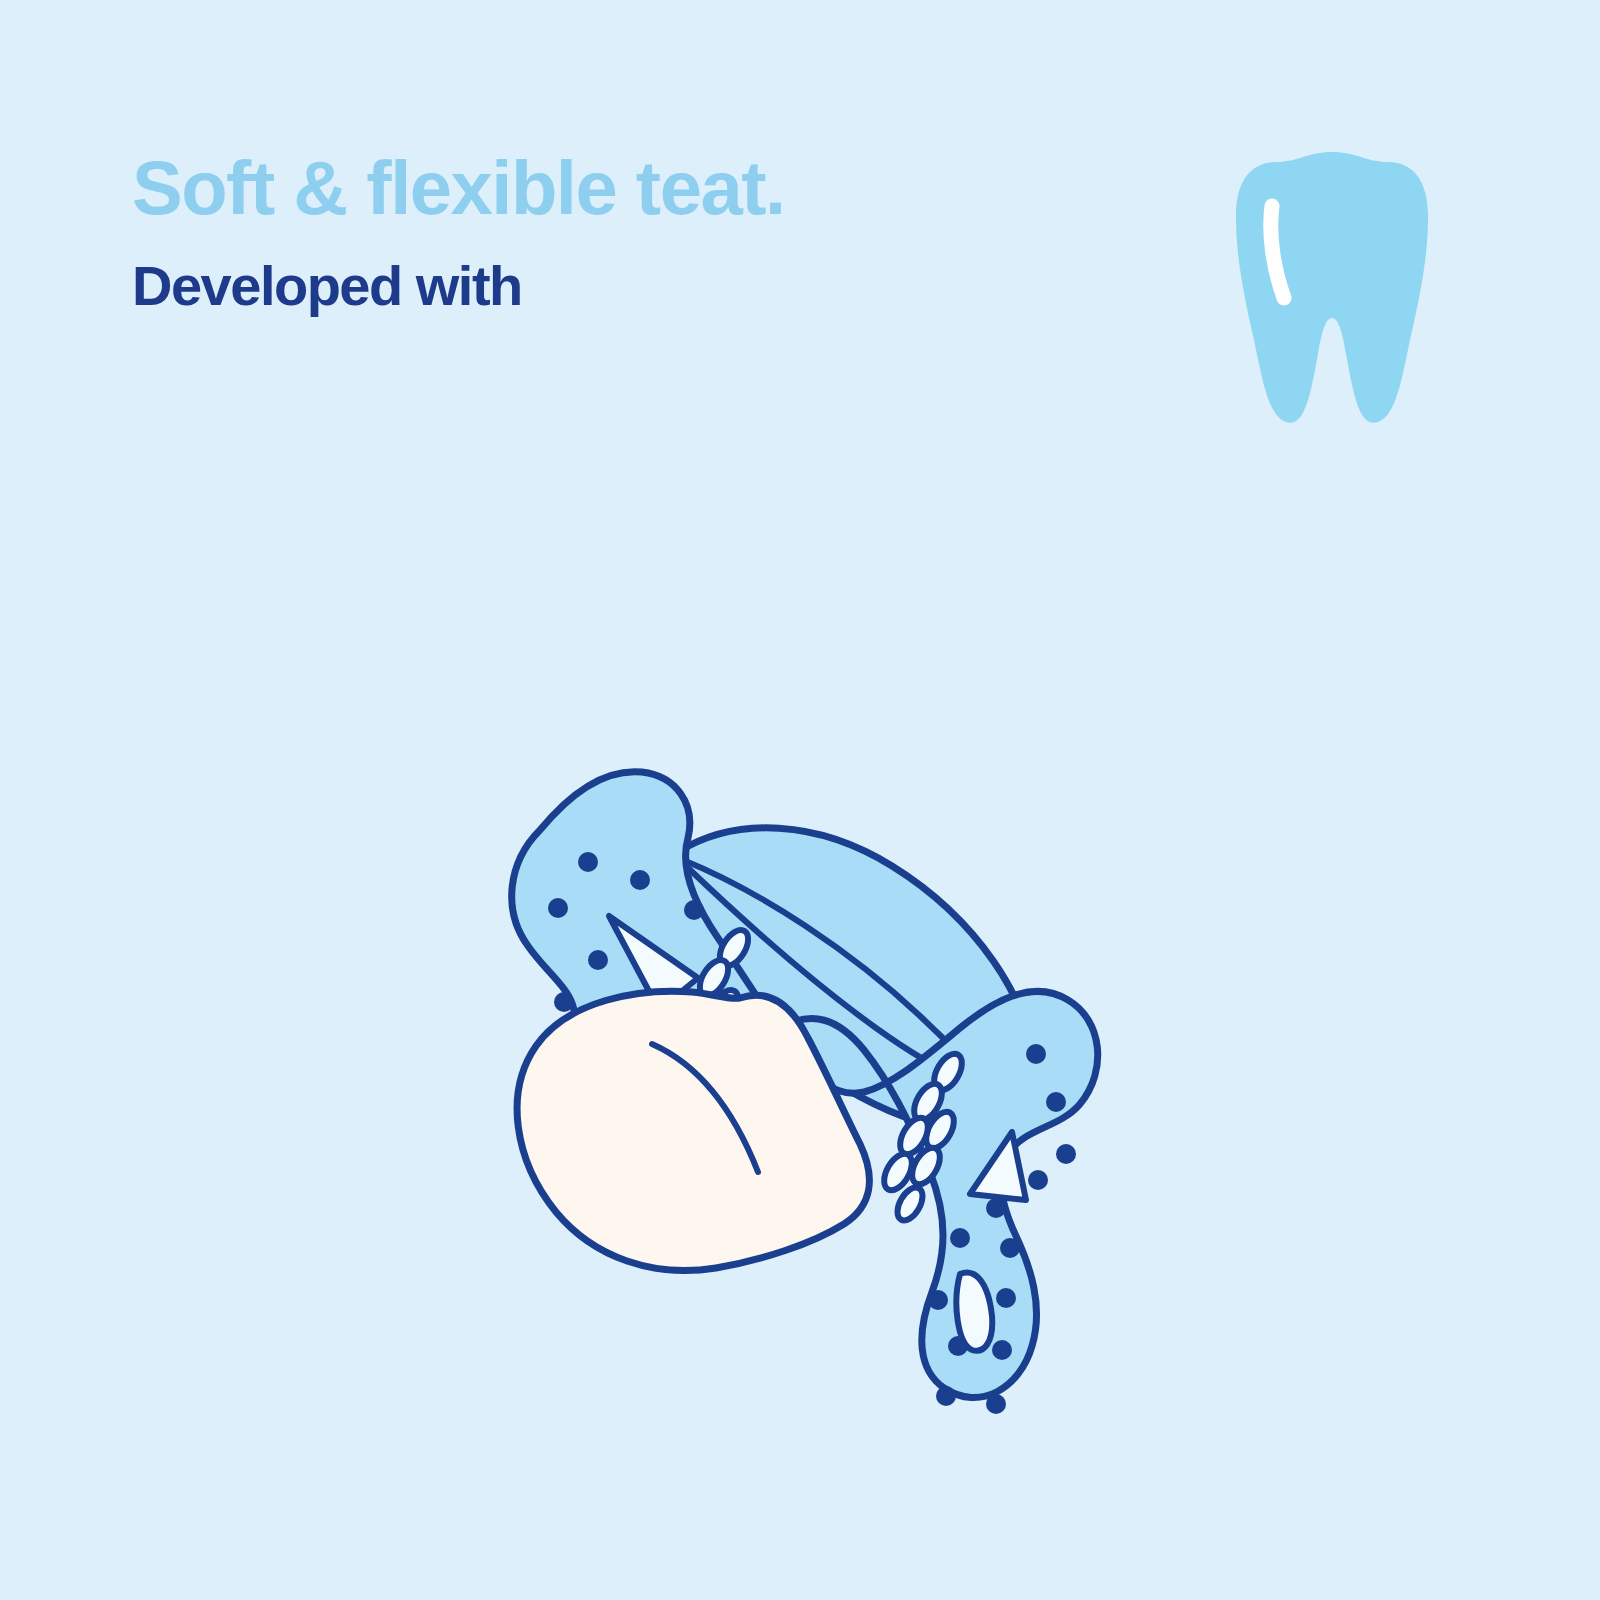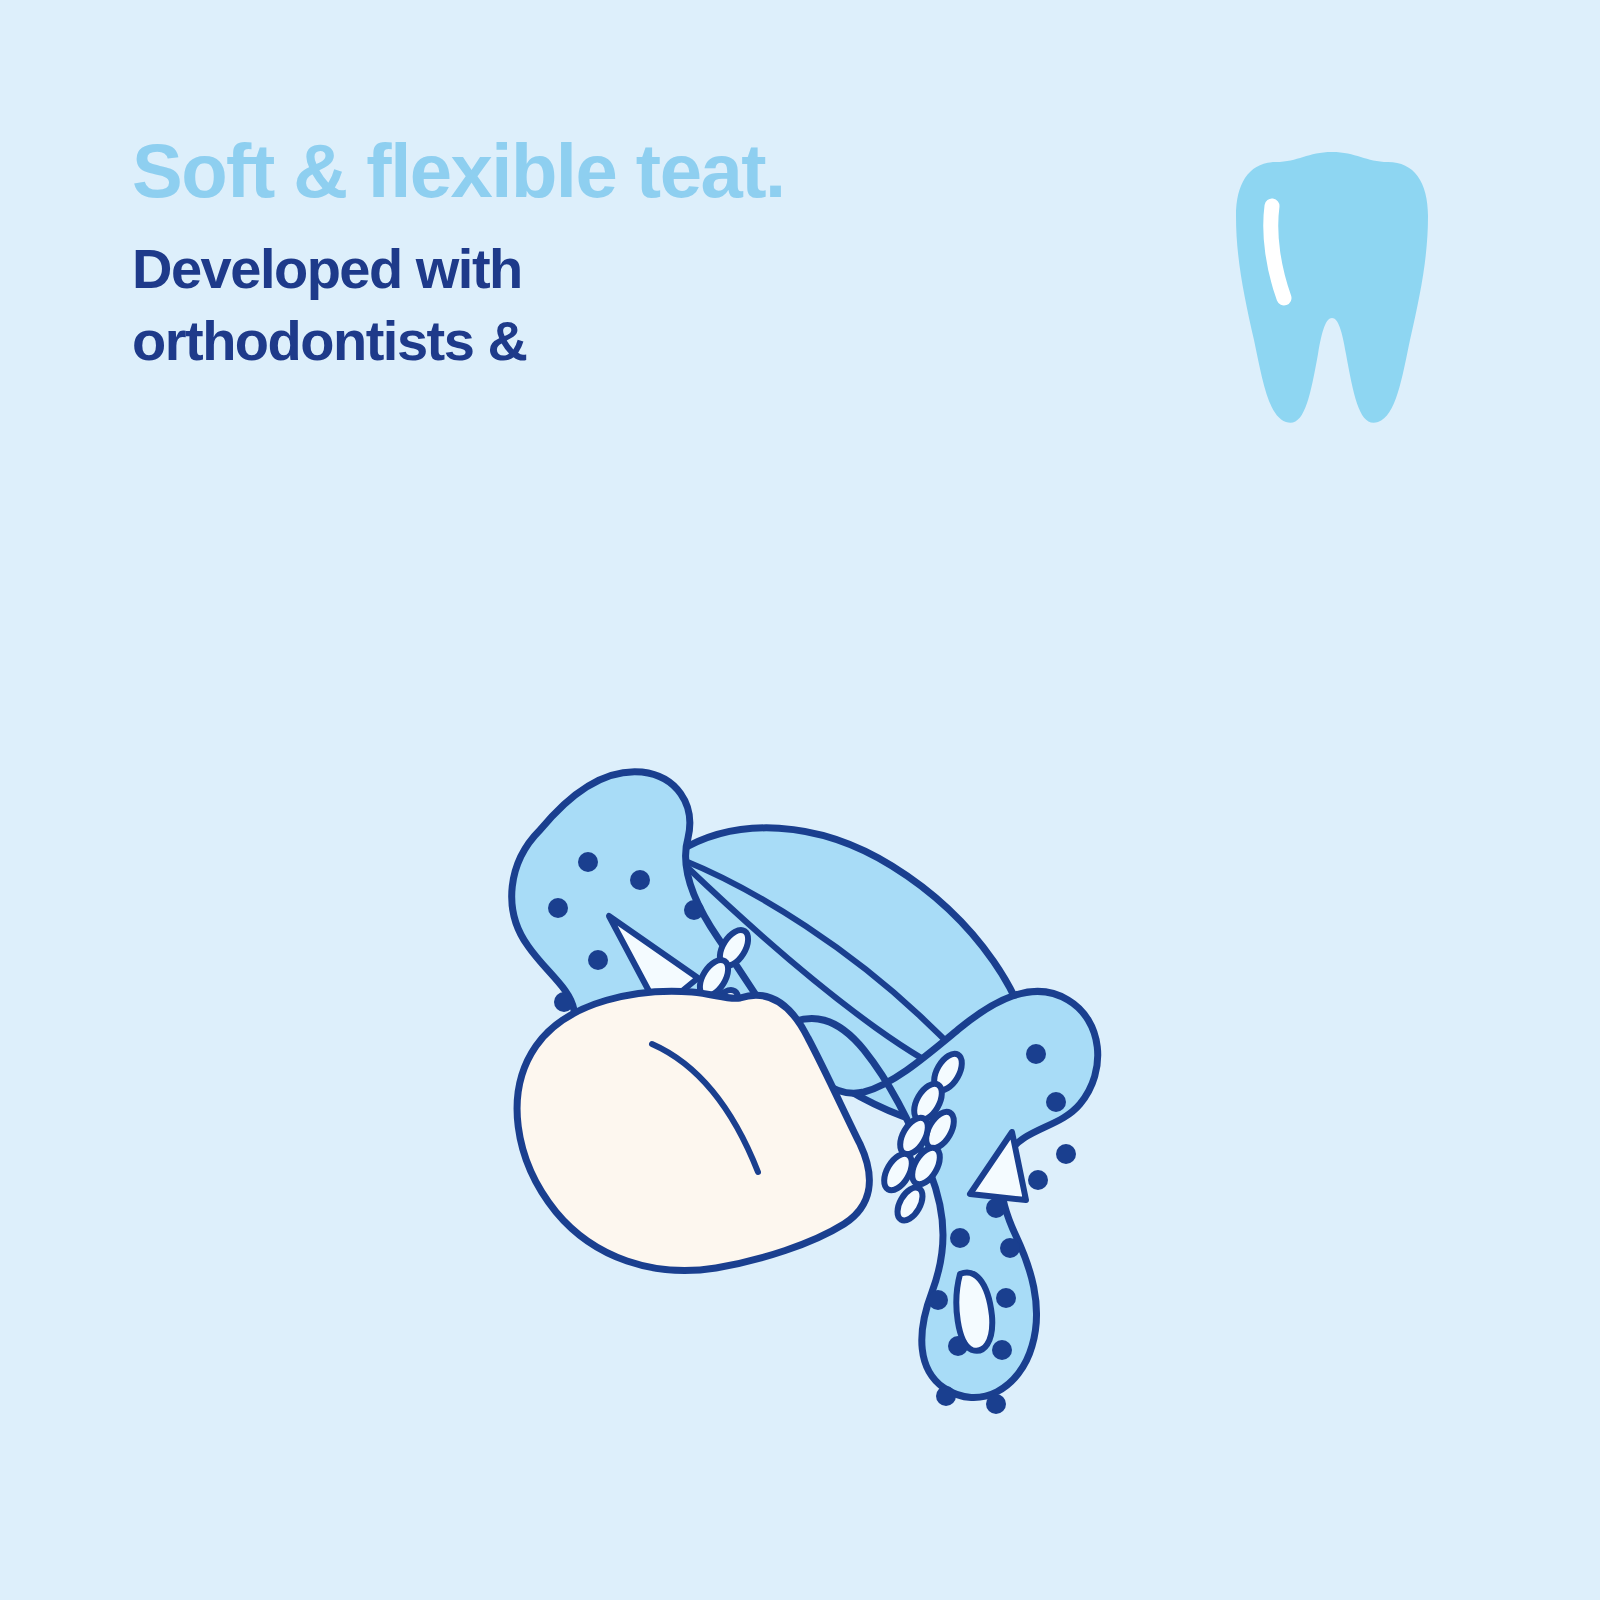--- a/index.html
+++ b/index.html
@@ -13,21 +13,21 @@
     height: 1600px;
     background: #ddeffb;
     overflow: hidden;
     font-family: "Liberation Sans", "DejaVu Sans", sans-serif;
   }
 
   
   #headline-block {
     position: absolute;
     left: 132px;
-    top: 133px;
+    top: 150px;
     width: 980px;
   }
   .eyebrow {
     font-size: 76px;
     font-weight: 700;
     line-height: 1.0;
     letter-spacing: -1.5px;
     color: #8ecff0;
     margin: 0 0 24px 0;
     white-space: nowrap;
@@ -64,21 +64,20 @@
 </style>
 </head>
 <body>
 
 <div id="stage" style="background: rgb(221, 239, 251);">
 
   <div id="headline-block">
     <p class="eyebrow">Soft &amp; flexible teat.</p>
     <h1 class="headline">
       <span class="ln">Developed with</span>
-      <span class="ln">orthodontists &amp;</span>
     </h1>
   </div>
 
   <div id="tooth-badge">
     <svg viewBox="0 0 200 290" xmlns="http://www.w3.org/2000/svg" aria-hidden="true">
       <path d="M100 12
                C 76 12 66 22 44 22
                C 18 22 4 42 4 76
                C 4 118 12 156 22 200
                C 30 238 36 276 54 282

